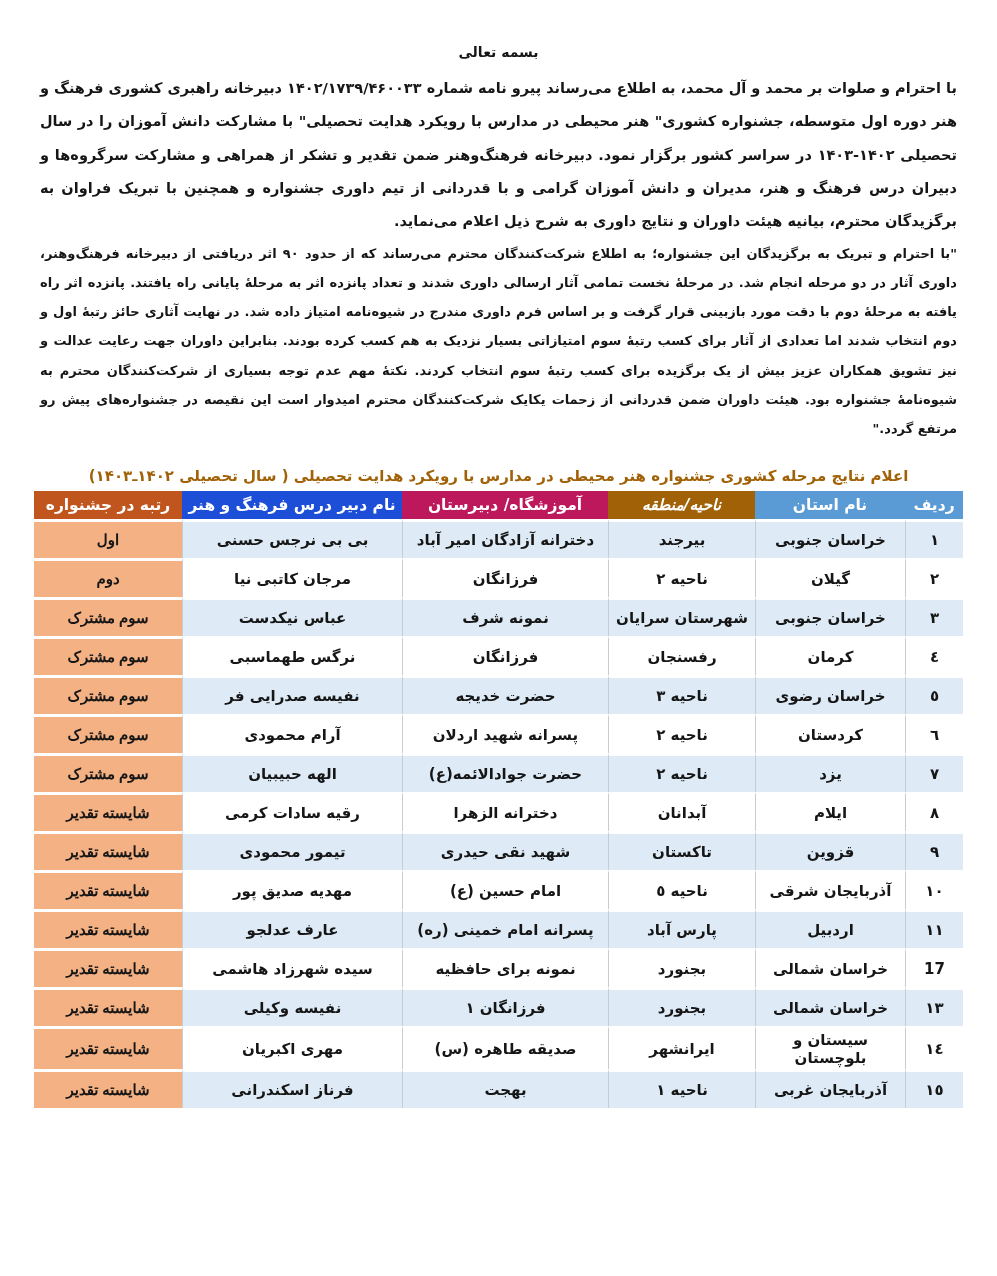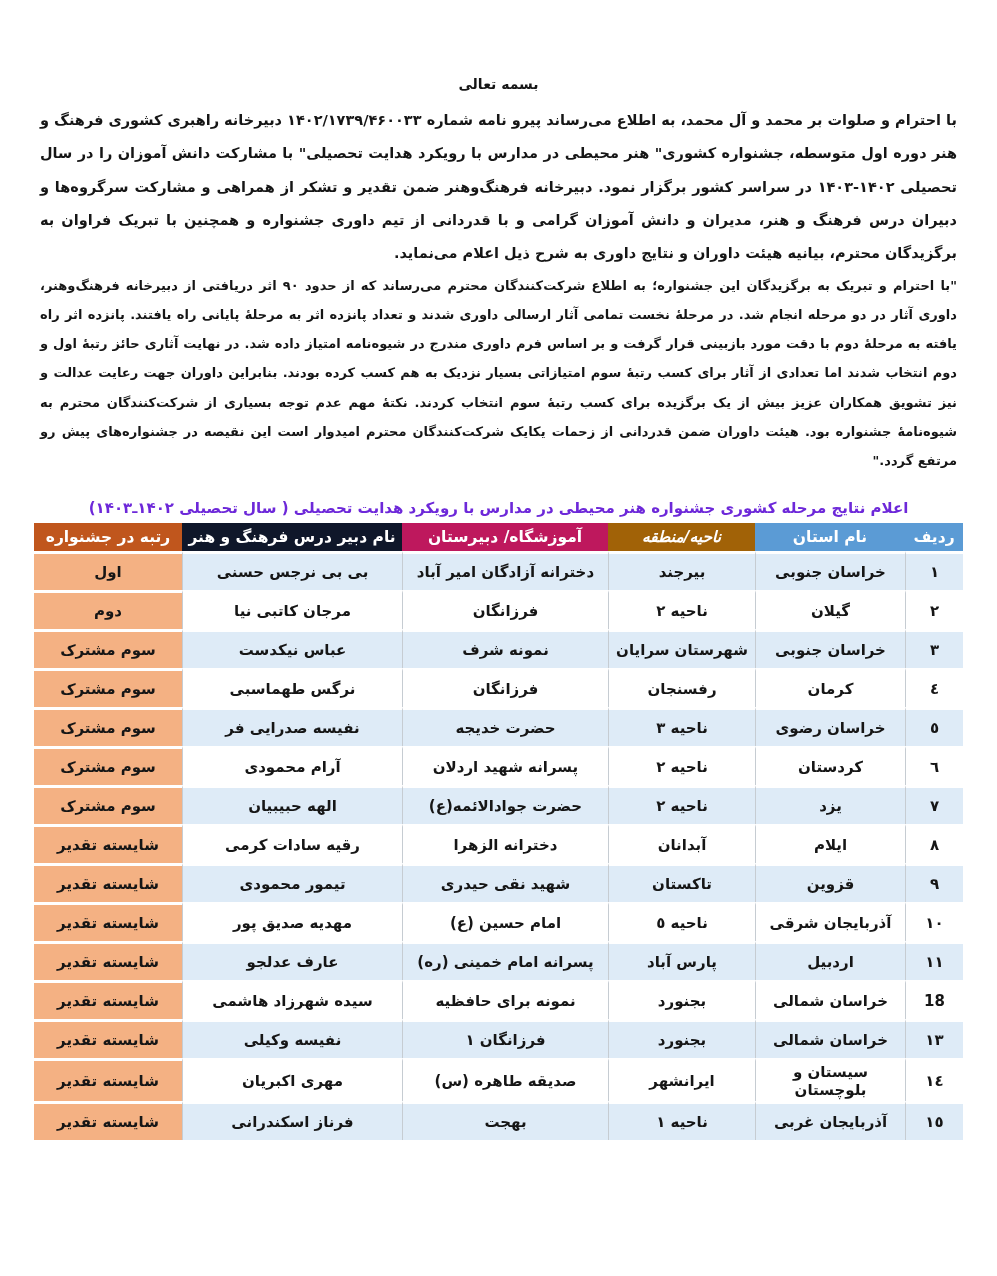--- a/index.html
+++ b/index.html
@@ -2,21 +2,21 @@
 <html lang="fa" dir="rtl"><head>
 <meta charset="utf-8">
 <style>
   * { margin:0; padding:0; box-sizing:border-box; }
   html,body { background:#ffffff; }
   body {
     width:997px; height:1276px; overflow:hidden;
     font-family:"DejaVu Sans", sans-serif;
     direction:rtl; color:#161616;
   }
-  .page { padding:44px 34px 0 34px;margin-top:32px; }
+  .page { padding:44px 34px 0 34px; }
 
   .bismillah {
     text-align:center; font-weight:bold; font-size:14px; margin-bottom:12px;
   }
   .intro {
     font-size:14.5px; font-weight:bold; line-height:2.3;
     text-align:justify; padding:0 6px;
   }
   .intro .inline-bold { font-weight:bold; }
 
@@ -42,56 +42,56 @@
     color:#ffffff; font-weight:bold; font-size:15.5px;
     height:28px; text-align:center; vertical-align:middle;
     padding:2px 4px;
   }
   .results td {
     font-size:15px; font-weight:bold; text-align:center; vertical-align:middle;
     height:39px; padding:2px 4px;
     border-top:3px solid #ffffff;
     border-left:1px solid #c6ccd2;
   }
-  .results td:last-child { border-left:none; }
+  .results td:last-child { border-left:none;font-family:Liberation Serif, serif; }
   .results tbody tr:nth-child(odd) td { background:#deebf7; }
   .results tbody tr:nth-child(even) td { background:#ffffff; }
   .results tbody td.rank-cell { background:#f4b183; border-left:none; }
   .results td:first-child { border-left:1px solid #c6ccd2; }
 </style>
 </head>
 <body>
 
 <div class="page">
 
   <div class="bismillah">بسمه تعالی</div>
 
   <p class="intro"><span>با احترام و صلوات بر محمد و آل محمد، به اطلاع می‌رساند پیرو نامه شماره  ۱۴۰۲/۱۷۳۹/۴۶۰۰۳۳ دبیرخانه راهبری کشوری فرهنگ و هنر دوره اول متوسطه، جشنواره کشوری</span><span class="inline-bold">" هنر محیطی در مدارس با رویکرد هدایت تحصیلی"</span> <span>با مشارکت دانش آموزان را در سال تحصیلی ۱۴۰۲-۱۴۰۳ در سراسر کشور برگزار نمود. دبیرخانه فرهنگ‌وهنر ضمن تقدیر و تشکر از همراهی و مشارکت سرگروه‌ها و دبیران درس فرهنگ و هنر، مدیران و دانش آموزان گرامی و با قدردانی از تیم داوری جشنواره و همچنین با تبریک فراوان به برگزیدگان محترم، بیانیه هیئت داوران و نتایج داوری به شرح ذیل اعلام می‌نماید.</span></p>
 
 
   <p class="statement-body">"با احترام و تبریک به برگزیدگان این جشنواره؛ به اطلاع شرکت‌کنندگان محترم می‌رساند که از حدود ۹۰ اثر دریافتی از دبیرخانه فرهنگ‌وهنر، داوری آثار در دو مرحله انجام شد. در مرحلهٔ نخست تمامی آثار ارسالی داوری شدند و تعداد پانزده اثر به مرحلهٔ پایانی راه یافتند. پانزده اثر راه یافته به مرحلهٔ دوم با دقت مورد بازبینی قرار گرفت و بر اساس فرم داوری مندرج در شیوه‌نامه امتیاز داده شد. در نهایت آثاری حائز رتبهٔ اول و دوم انتخاب شدند اما تعدادی از آثار برای کسب رتبهٔ سوم امتیازاتی بسیار نزدیک به هم کسب کرده بودند. بنابراین داوران جهت رعایت عدالت و نیز تشویق همکاران عزیز بیش از یک برگزیده برای کسب رتبهٔ سوم انتخاب کردند. نکتهٔ مهم عدم توجه بسیاری از شرکت‌کنندگان محترم به شیوه‌نامهٔ جشنواره بود. هیئت داوران ضمن قدردانی از زحمات یکایک شرکت‌کنندگان محترم امیدوار است این نقیصه در جشنواره‌های پیش رو مرتفع گردد."</p>
 
-  <div class="table-title" style="color: #6d28d9;">اعلام نتایج مرحله کشوری جشنواره هنر محیطی در مدارس با رویکرد هدایت تحصیلی ( سال تحصیلی ۱۴۰۲ـ۱۴۰۳)</div>
+  <div class="table-title" style="color: #a16207;">اعلام نتایج مرحله کشوری جشنواره هنر محیطی در مدارس با رویکرد هدایت تحصیلی ( سال تحصیلی ۱۴۰۲ـ۱۴۰۳)</div>
 
   <table class="results">
     <colgroup>
       <col style="width:58px">
       <col style="width:150px">
       <col style="width:147px">
       <col style="width:206px">
       <col style="width:220px">
       <col style="width:148px">
     </colgroup>
     <thead>
       <tr>
         <th style="background: rgb(91, 155, 213);">ردیف</th>
         <th style="background: rgb(91, 155, 213);">نام استان</th>
         <th style="background: #a16207; font-style: italic;">ناحیه/منطقه</th>
         <th style="background: #be185d;">آموزشگاه/ دبیرستان</th>
-        <th style="background: #0f172a;">نام دبیر درس فرهنگ و هنر</th>
+        <th style="background: #1d4ed8;">نام دبیر درس فرهنگ و هنر</th>
         <th class="rank-header" style="background: rgb(192, 86, 29);">رتبه در جشنواره</th>
       </tr>
     </thead>
     <tbody>
         <tr>
           <td>۱</td>
           <td>خراسان جنوبی</td>
           <td>بیرجند</td>
           <td>دخترانه آزادگان امیر آباد</td>
           <td>بی بی نرجس حسنی</td>
@@ -171,21 +171,21 @@
         </tr>
         <tr>
           <td>۱۱</td>
           <td>اردبیل</td>
           <td>پارس آباد</td>
           <td>پسرانه امام خمینی (ره)</td>
           <td>عارف عدلجو</td>
           <td class="rank-cell" style="background: rgb(244, 177, 131);">شایسته تقدیر</td>
         </tr>
         <tr>
-          <td>18</td>
+          <td>17</td>
           <td>خراسان شمالی</td>
           <td>بجنورد</td>
           <td>نمونه برای حافظیه</td>
           <td>سیده شهرزاد هاشمی</td>
           <td class="rank-cell" style="background: rgb(244, 177, 131);">شایسته تقدیر</td>
         </tr>
         <tr>
           <td>۱۳</td>
           <td>خراسان شمالی</td>
           <td>بجنورد</td>

